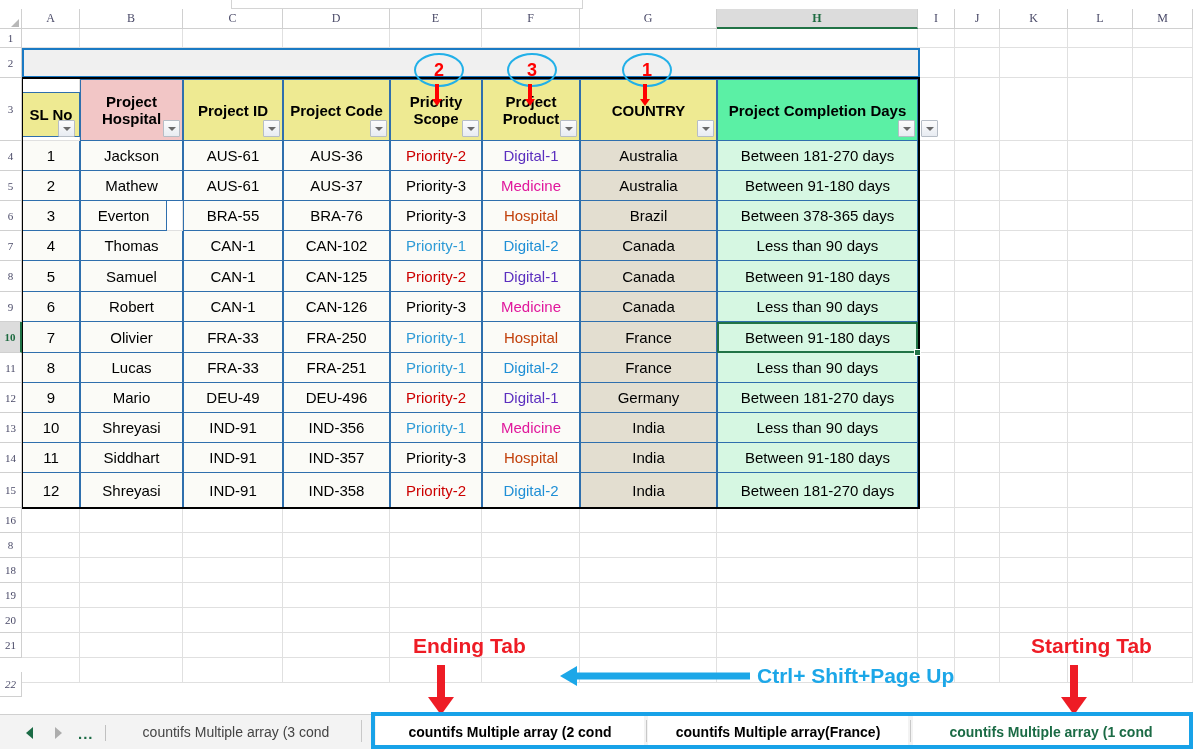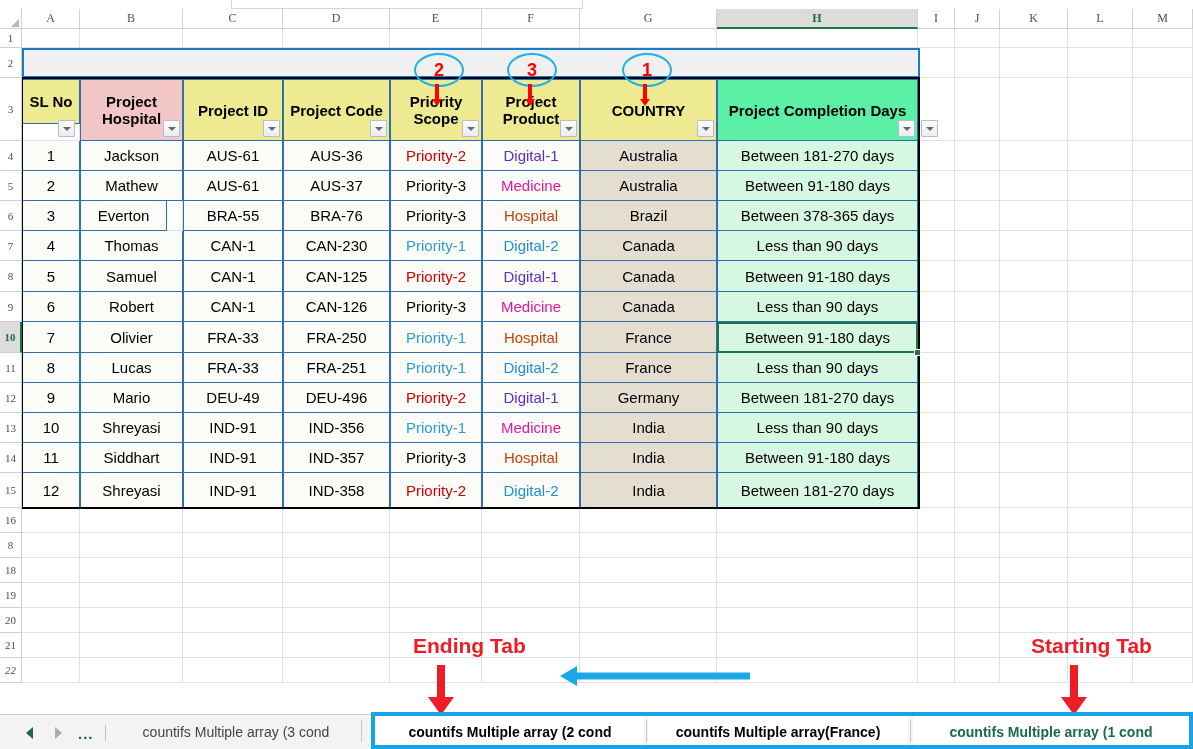--- a/index.html
+++ b/index.html
@@ -245,21 +245,21 @@
       <div class="rowhead" style="top: 383px; height: 30px;">12</div>
       <div class="rowhead" style="top: 413px; height: 30px;">13</div>
       <div class="rowhead" style="top: 443px; height: 30px;">14</div>
       <div class="rowhead" style="top: 473px; height: 35px;">15</div>
       <div class="rowhead" style="top: 508px; height: 25px;">16</div>
       <div class="rowhead" style="top: 533px; height: 25px;">8</div>
       <div class="rowhead" style="top: 558px; height: 25px;">18</div>
       <div class="rowhead" style="top: 583px; height: 25px;">19</div>
       <div class="rowhead" style="top: 608px; height: 25px;">20</div>
       <div class="rowhead" style="top: 633px; height: 25px;">21</div>
-      <div class="rowhead" style="top: 658px; height: 25px; font-style: italic;">22</div>
+      <div class="rowhead" style="top: 672px; height: 25px; font-style: italic;">22</div>
     </div>
 
   <div id="gridbg">
       <div class="gridcell" style="left: 22px; top: 29px; width: 58px; height: 19px;"></div>
       <div class="gridcell" style="left: 80px; top: 29px; width: 103px; height: 19px;"></div>
       <div class="gridcell" style="left: 183px; top: 29px; width: 100px; height: 19px;"></div>
       <div class="gridcell" style="left: 283px; top: 29px; width: 107px; height: 19px;"></div>
       <div class="gridcell" style="left: 390px; top: 29px; width: 92px; height: 19px;"></div>
       <div class="gridcell" style="left: 482px; top: 29px; width: 98px; height: 19px;"></div>
       <div class="gridcell" style="left: 580px; top: 29px; width: 137px; height: 19px;"></div>
@@ -540,21 +540,21 @@
       <div class="gridcell" style="left: 918px; top: 658px; width: 37px; height: 25px;"></div>
       <div class="gridcell" style="left: 955px; top: 658px; width: 45px; height: 25px;"></div>
       <div class="gridcell" style="left: 1000px; top: 658px; width: 68px; height: 25px;"></div>
       <div class="gridcell" style="left: 1068px; top: 658px; width: 65px; height: 25px;"></div>
       <div class="gridcell" style="left: 1133px; top: 658px; width: 60px; height: 25px;"></div>
     </div>
 
   <div class="selbox" style="left:22px;top:48px;width:898px;height:30px;"></div>
 
   <div id="tablewrap">
-      <div class="cell hdr hdr-yellow" style="left: 22px; top: 79px; width: 58px; height: 45px; padding: 12px 2px;">
+      <div class="cell hdr hdr-yellow" style="left: 22px; top: 92px; width: 58px; height: 45px; padding: 12px 2px;">
         <span>SL No</span>
       </div>
       <div class="cell hdr hdr-pink" style="left: 80px; top: 79px; width: 103px; height: 62px; padding: 0px 2px;">
         <span>Project Hospital</span>
       </div>
       <div class="cell hdr hdr-yellow" style="left: 183px; top: 79px; width: 100px; height: 62px; padding: 0px 2px;">
         <span>Project ID</span>
       </div>
       <div class="cell hdr hdr-yellow" style="left: 283px; top: 79px; width: 107px; height: 62px; padding: 0px 2px;">
         <span>Project Code</span>
@@ -646,21 +646,21 @@
       <div class="cell data bg-white" style="left: 22px; top: 231px; width: 58px; height: 30px;">
         <span>4</span>
       </div>
       <div class="cell data bg-white" style="left: 80px; top: 231px; width: 103px; height: 30px;">
         <span>Thomas</span>
       </div>
       <div class="cell data bg-white" style="left: 183px; top: 231px; width: 100px; height: 30px;">
         <span>CAN-1</span>
       </div>
       <div class="cell data bg-white" style="left: 283px; top: 231px; width: 107px; height: 30px;">
-        <span>CAN-230</span>
+        <span>CAN-102</span>
       </div>
       <div class="cell data bg-white t-blue" style="left: 390px; top: 231px; width: 92px; height: 30px;">
         <span>Priority-1</span>
       </div>
       <div class="cell data bg-white t-dblue" style="left: 482px; top: 231px; width: 98px; height: 30px;">
         <span>Digital-2</span>
       </div>
       <div class="cell data bg-khaki" style="left: 580px; top: 231px; width: 137px; height: 30px;">
         <span>Canada</span>
       </div>
@@ -910,20 +910,21 @@
     <div class="shaft" style="height:33px;"></div>
     <div class="headp"></div>
   </div>
 
   <div class="anno-label" style="left:1031px;top:634px;">Starting Tab</div>
   <div class="big-arrow-down" style="left:1061px;top:665px;width:26px;height:50px;">
     <div class="shaft" style="height:33px;"></div>
     <div class="headp"></div>
   </div>
 
+  <div class="anno-label-blue" style="left:757px;top:664px;">Ctrl+ Shift+Page Up</div>
   <div class="left-arrow" style="left:560px;top:666px;width:190px;height:20px;">
     <div class="shaft" style="width:175px;"></div>
     <div class="headp"></div>
   </div>
 
   <div class="tabbar">
     <div class="navbtn" style="left:20px;">
       <div class="tri-l"></div>
     </div>
     <div class="navbtn" style="left:49px;">

